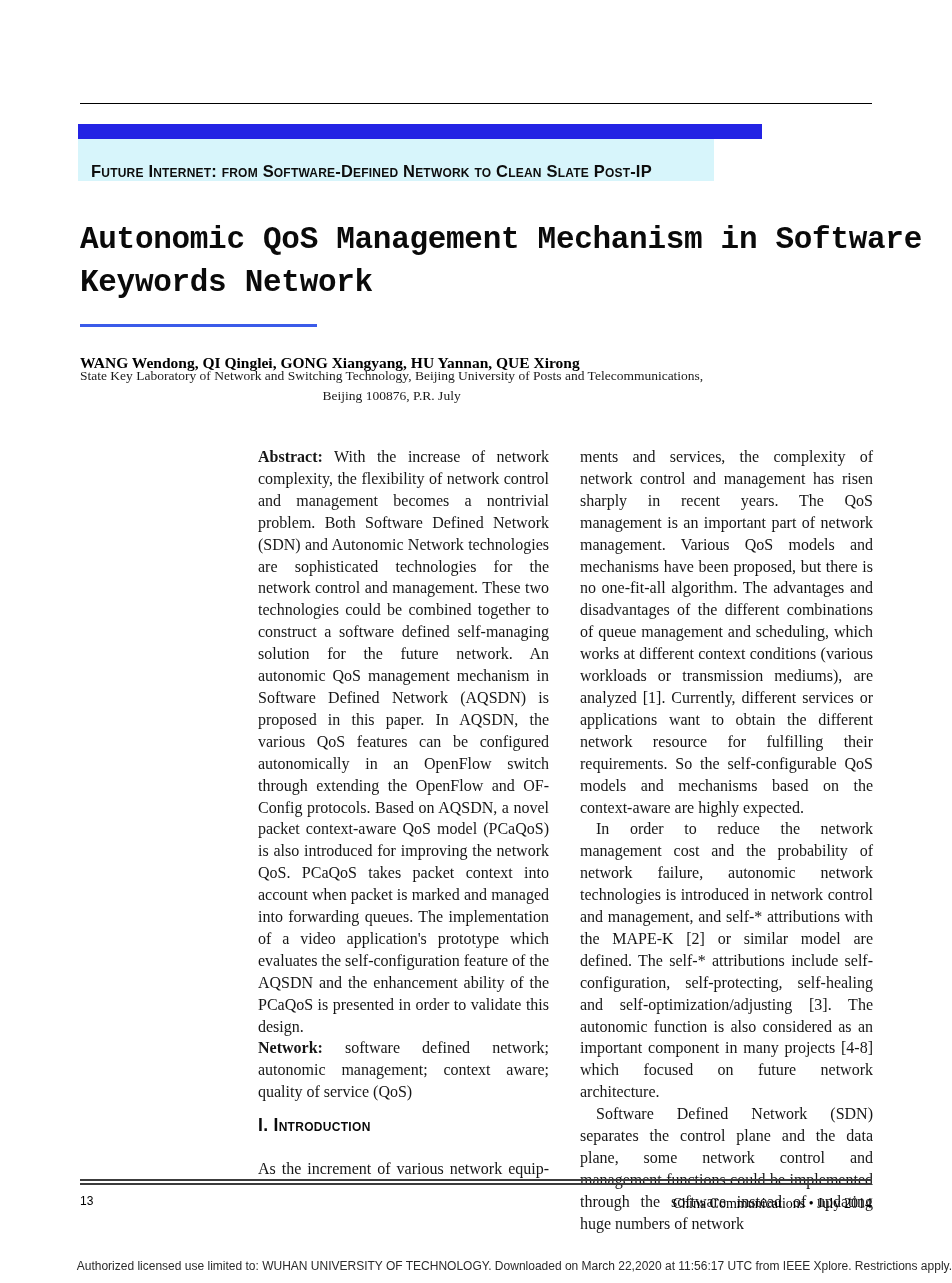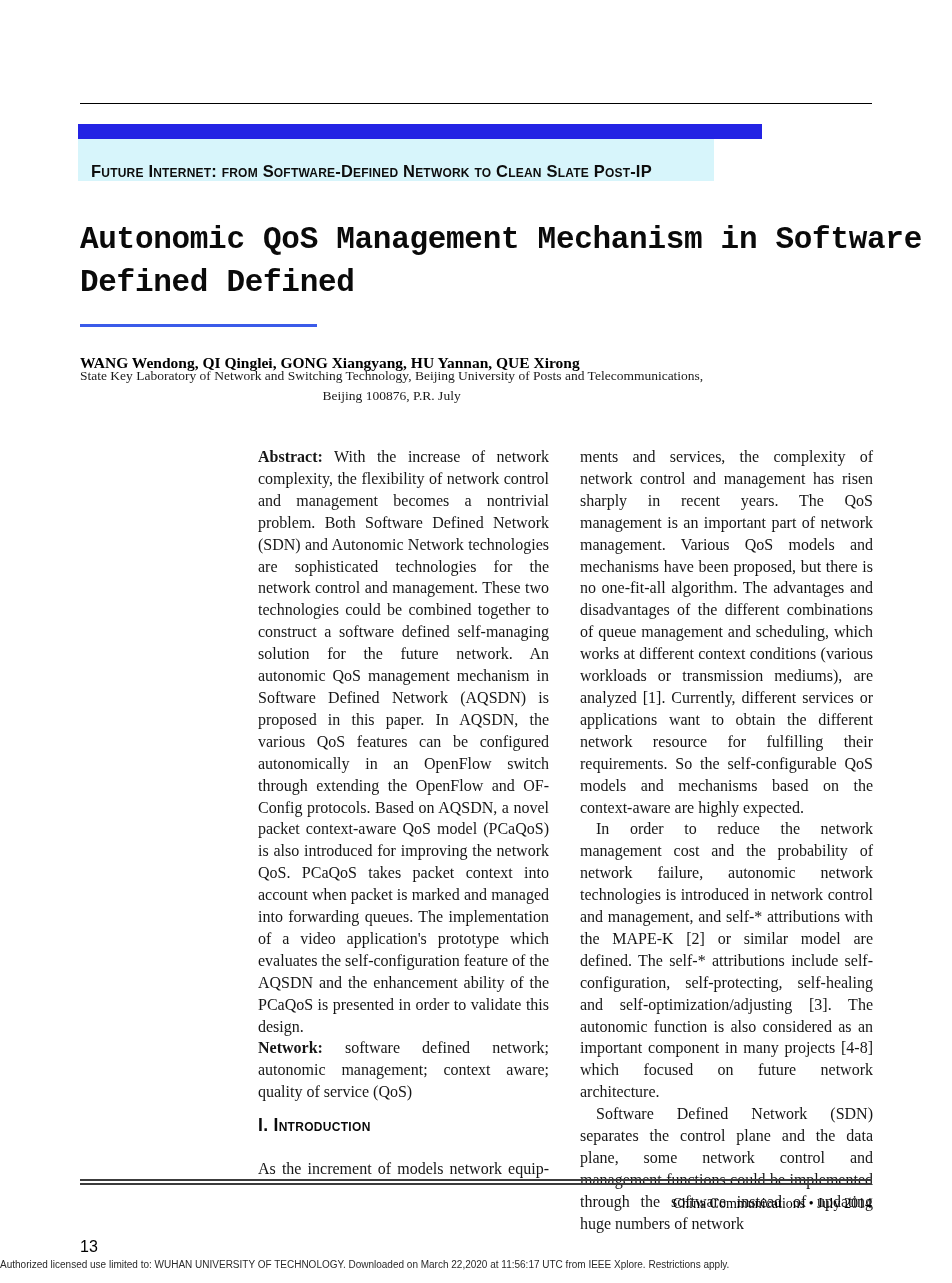--- a/index.html
+++ b/index.html
@@ -50,62 +50,62 @@
     margin:12px 0 21px 0;font-family:"Liberation Sans", sans-serif;font-weight:700;
     font-size:17.5px;font-variant:small-caps;letter-spacing:0.3px;color:#0a0a0a;
     text-align:left;text-align-last:left;
   }
   .footer-rule{
     position:absolute;left:80px;top:1179px;width:792px;height:6px;box-sizing:border-box;
     border-top:2px solid #3c3c3c;border-bottom:2px solid #3c3c3c;
   }
   .page-number{
     position:absolute;left:80px;top:1194px;font-family:"Liberation Sans", sans-serif;
-    font-size:16px;color:#000;margin-top:44px;
+    font-size:12px;color:#000;
   }
   .journal{
     position:absolute;right:80px;top:1196px;font-family:"Liberation Serif", serif;
     font-size:14px;color:#000;
   }
   .license{
-    position:absolute;left:0;right:0;top:1259px;text-align:left;
-    font-family:"Liberation Sans", sans-serif;font-size:10px;color:#2a2a2a;
+    position:absolute;left:0;right:0;top:1259px;text-align:right;
+    font-family:"Liberation Sans", sans-serif;font-size:12px;color:#2a2a2a;
   }
 </style>
 </head>
 <body>
 
 <div class="page">
 
   <div class="top-rule"></div>
 
   <div class="banner-bar"></div>
   <div class="banner-band">
     <span class="banner-text">Future Internet: from Software-Defined Network to Clean Slate Post-IP</span>
   </div>
 
   <h1 class="title">
     <div>Autonomic QoS Management Mechanism in Software</div>
-    <div>Defined Defined</div>
+    <div>Keywords Network</div>
   </h1>
 
   <div class="title-rule"></div>
 
   <div class="authors">WANG Wendong, QI Qinglei, GONG Xiangyang, HU Yannan, QUE Xirong</div>
 
   <div class="affiliation">
     <div>State Key Laboratory of Network and Switching Technology, Beijing University of Posts and Telecommunications,</div>
     <div>Beijing 100876, P.R. July</div>
   </div>
 
   <div class="col col-left">
     <p class="jpara"><b>Abstract:</b> <span>With the increase of network complexity, the flexibility of network control and management becomes a nontrivial problem. Both Software Defined Network (SDN) and Autonomic Network technologies are sophisticated technologies for the network control and management. These two technologies could be combined together to construct a software defined self-managing solution for the future network. An autonomic QoS management mechanism in Software Defined Network (AQSDN) is proposed in this paper. In AQSDN, the various QoS features can be configured autonomically in an OpenFlow switch through extending the OpenFlow and OF-Config protocols. Based on AQSDN, a novel packet context-aware QoS model (PCaQoS) is also introduced for improving the network QoS. PCaQoS takes packet context into account when packet is marked and managed into forwarding queues. The implementation of a video application's prototype which evaluates the self-configuration feature of the AQSDN and the enhancement ability of the PCaQoS is presented in order to validate this design.</span></p>
     <p class="jpara"><b>Network:</b> <span>software defined network; autonomic management; context aware; quality of service (QoS)</span></p>
     <h2 class="section-heading">I. Introduction</h2>
-    <p class="jpara force-justify">As the increment of models network equip-</p>
+    <p class="jpara force-justify">As the increment of various network equip-</p>
   </div>
 
   <div class="col col-right">
     <p class="jpara">ments and services, the complexity of network control and management has risen sharply in recent years. The QoS management is an important part of network management. Various QoS models and mechanisms have been proposed, but there is no one-fit-all algorithm. The advantages and disadvantages of the different combinations of queue management and scheduling, which works at different context conditions (various workloads or transmission mediums), are analyzed [1]. Currently, different services or applications want to obtain the different network resource for fulfilling their requirements. So the self-configurable QoS models and mechanisms based on the context-aware are highly expected.</p>
     <p class="jpara indent">In order to reduce the network management cost and the probability of network failure, autonomic network technologies is introduced in network control and management, and self-* attributions with the MAPE-K [2] or similar model are defined. The self-* attributions include self-configuration, self-protecting, self-healing and self-optimization/adjusting [3]. The autonomic function is also considered as an important component in many projects [4-8] which focused on future network architecture.</p>
     <p class="jpara indent">Software Defined Network (SDN) separates the control plane and the data plane, some network control and management functions could be implemented through the software instead of updating huge numbers of network</p>
   </div>
 
   <div class="footer-rule"></div>
   <div class="page-number">13</div>

